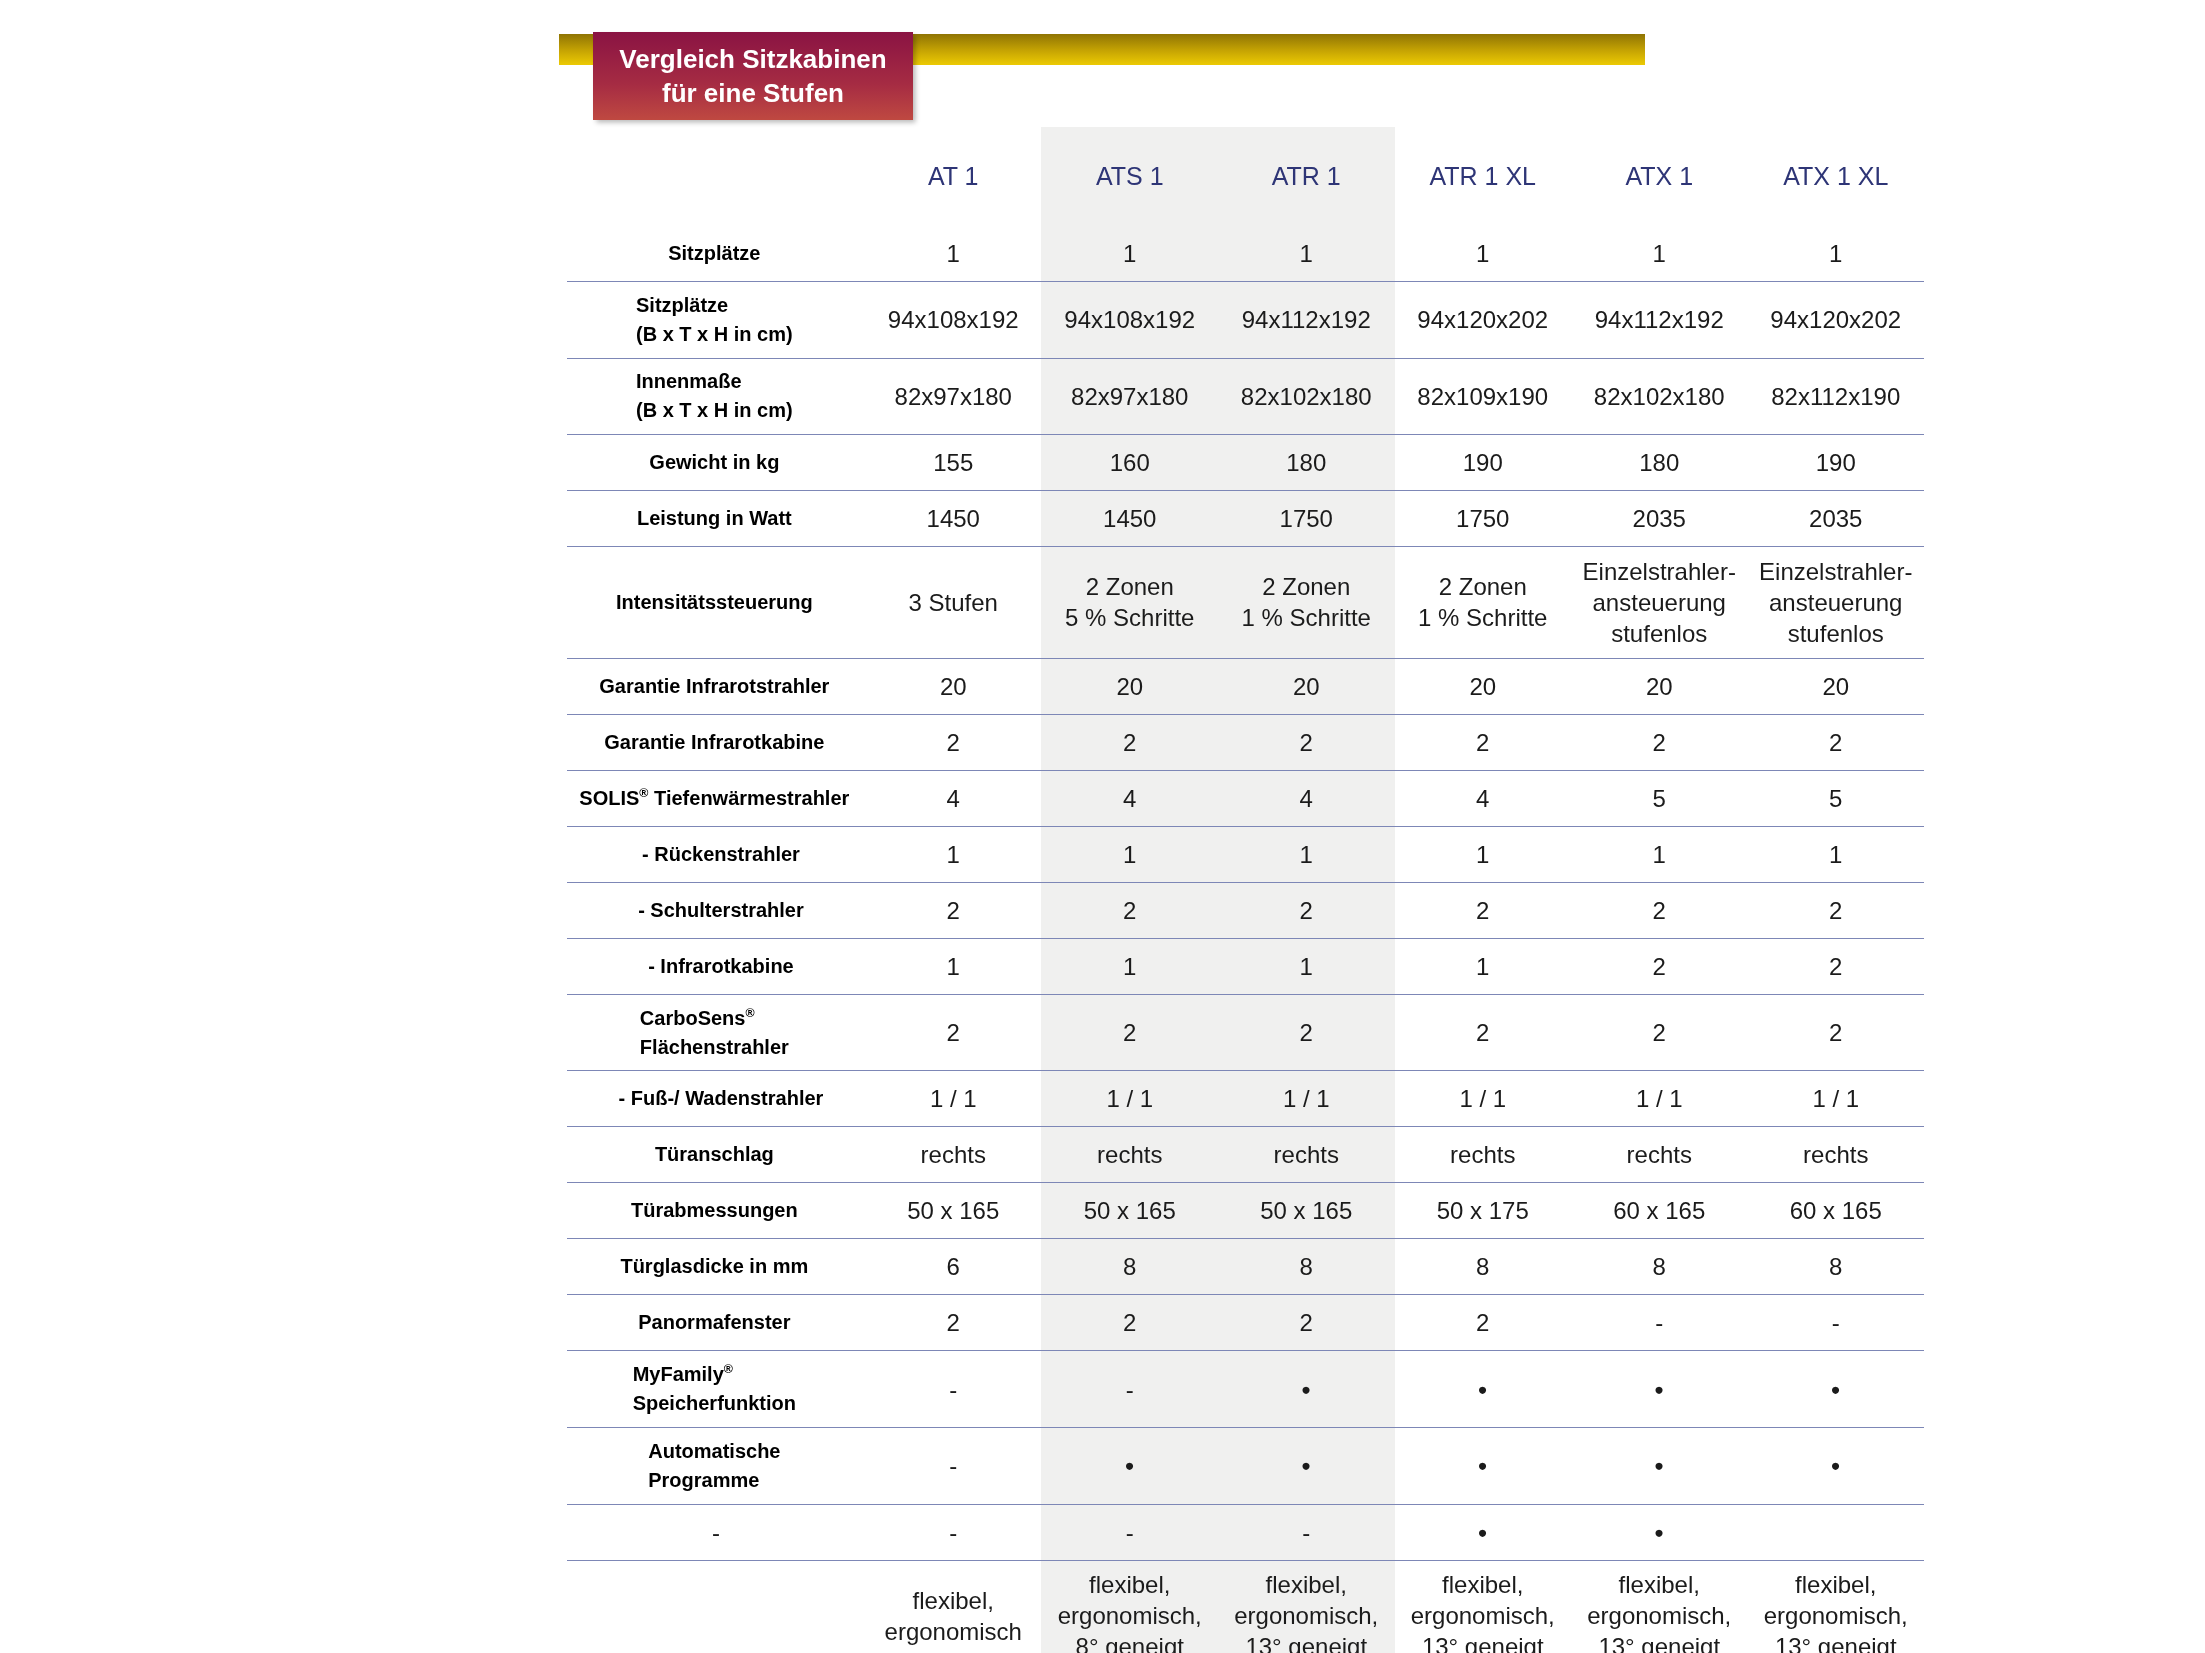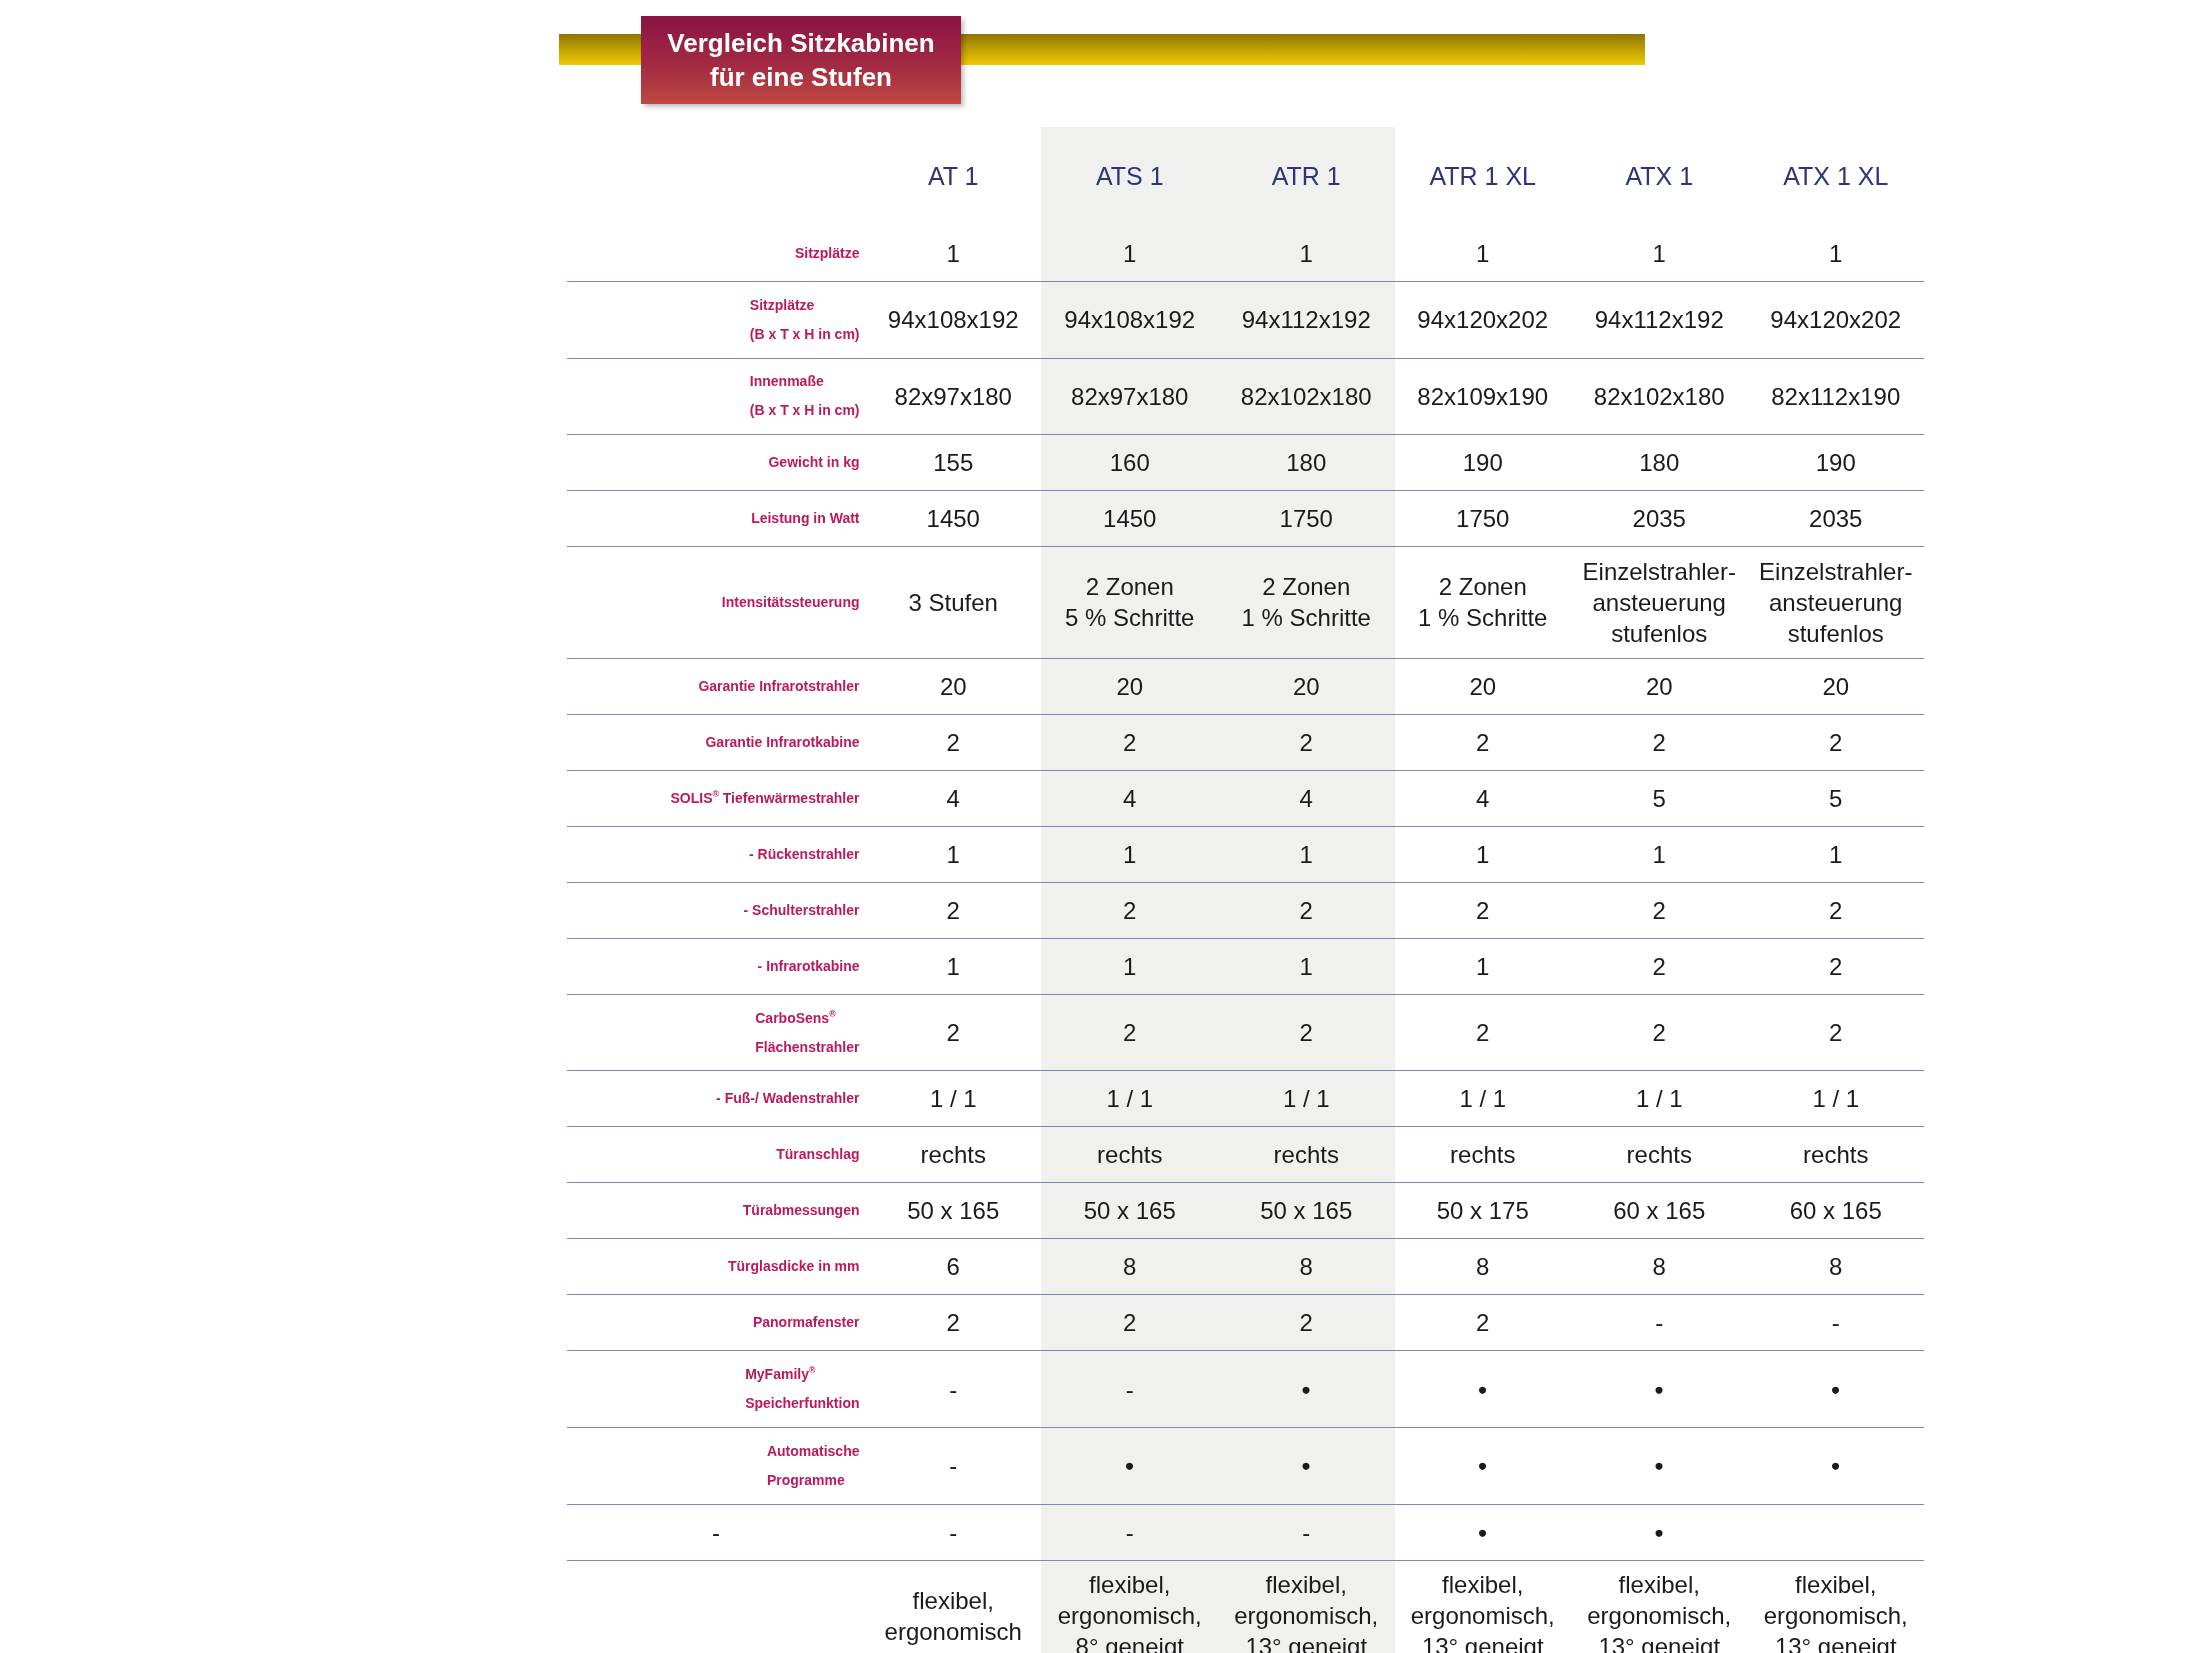--- a/index.html
+++ b/index.html
@@ -10,26 +10,26 @@
     font-family:"Liberation Sans","DejaVu Sans",sans-serif;
     overflow:hidden;
   }
   
   .gold-bar{
     position:absolute;left:559px;top:34px;width:1086px;height:31px;
     background:linear-gradient(180deg,#8f7404 0%,#c7a503 55%,#ecca03 100%);
   }
   
   .title-badge{
-    position:absolute;left:593px;top:16px;width:320px;height:88px;
+    position:absolute;left:593px;top:32px;width:320px;height:88px;
     background:linear-gradient(180deg,#8a1343 0%,#a62c43 60%,#bf4941 100%);
     box-shadow:3.3px 3.3px 5px rgba(0,0,0,0.28);
     color:#ffffff;
     display:flex;flex-direction:column;justify-content:center;align-items:center;
-    font-weight:bold;font-size:26px;line-height:34px;text-align:center;margin-left:48px;
+    font-weight:bold;font-size:26px;line-height:34px;text-align:center;
   }
   
   .table{
     position:absolute;left:567px;top:127px;width:1357px;
   }
   .band{
     position:absolute;left:474px;top:0;bottom:0;width:354px;
     background:#f0f0ef;
   }
   .t-row{
@@ -45,23 +45,23 @@
   }
   .cell{
     display:flex;align-items:center;justify-content:center;
     padding:8.8px 5.5px;
     text-align:center;
     font-size:24px;line-height:31px;color:#1b1b1b;
     font-weight:normal;
   }
   .cell .txt{white-space:pre-line;}
   .label-cell{
-    justify-content:flex-end;text-align:left;
-    color:#be185d;font-weight:bold;
-    font-size:14px;line-height:29px;
+    justify-content:center;text-align:left;
+    color:#000000;font-weight:bold;
+    font-size:20px;line-height:29px;
     padding-left:2.2px;
   }
   .label-cell.sub{padding-left:15.4px;}
   .col-head{
     color:#2e3576;font-weight:normal;font-size:25px;
   }
   .cell.dot{font-size:16.5px;}
   sup{font-size:0.62em;line-height:0;vertical-align:super;}
 </style>
 </head>

